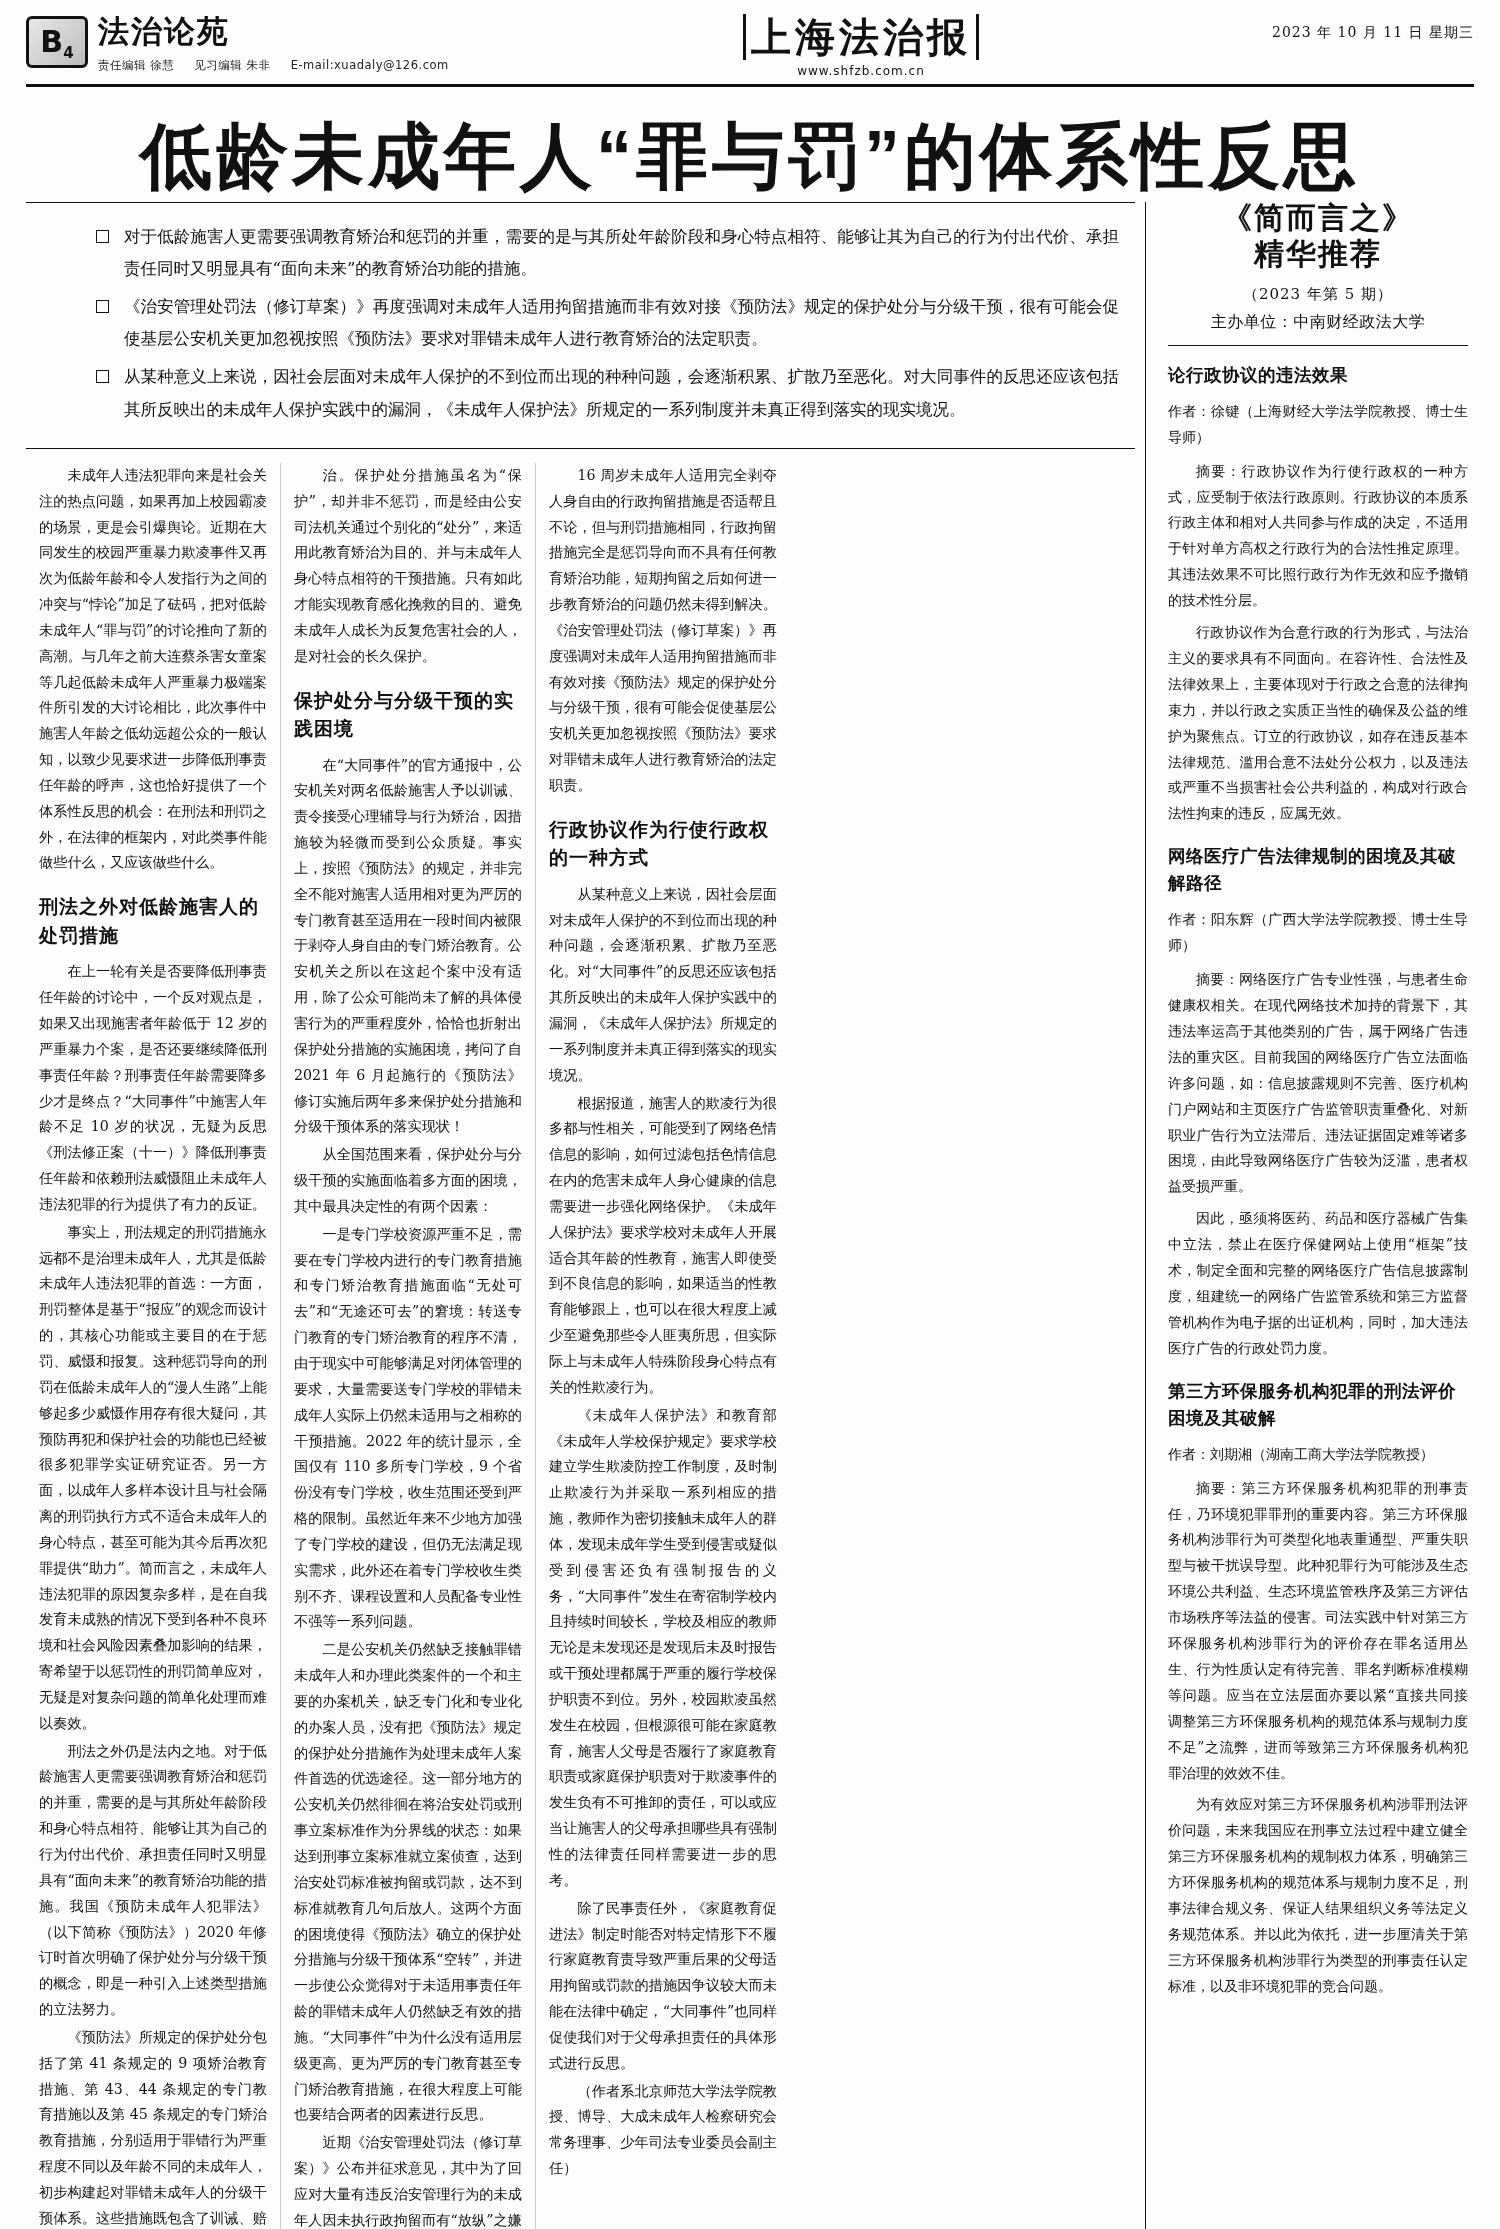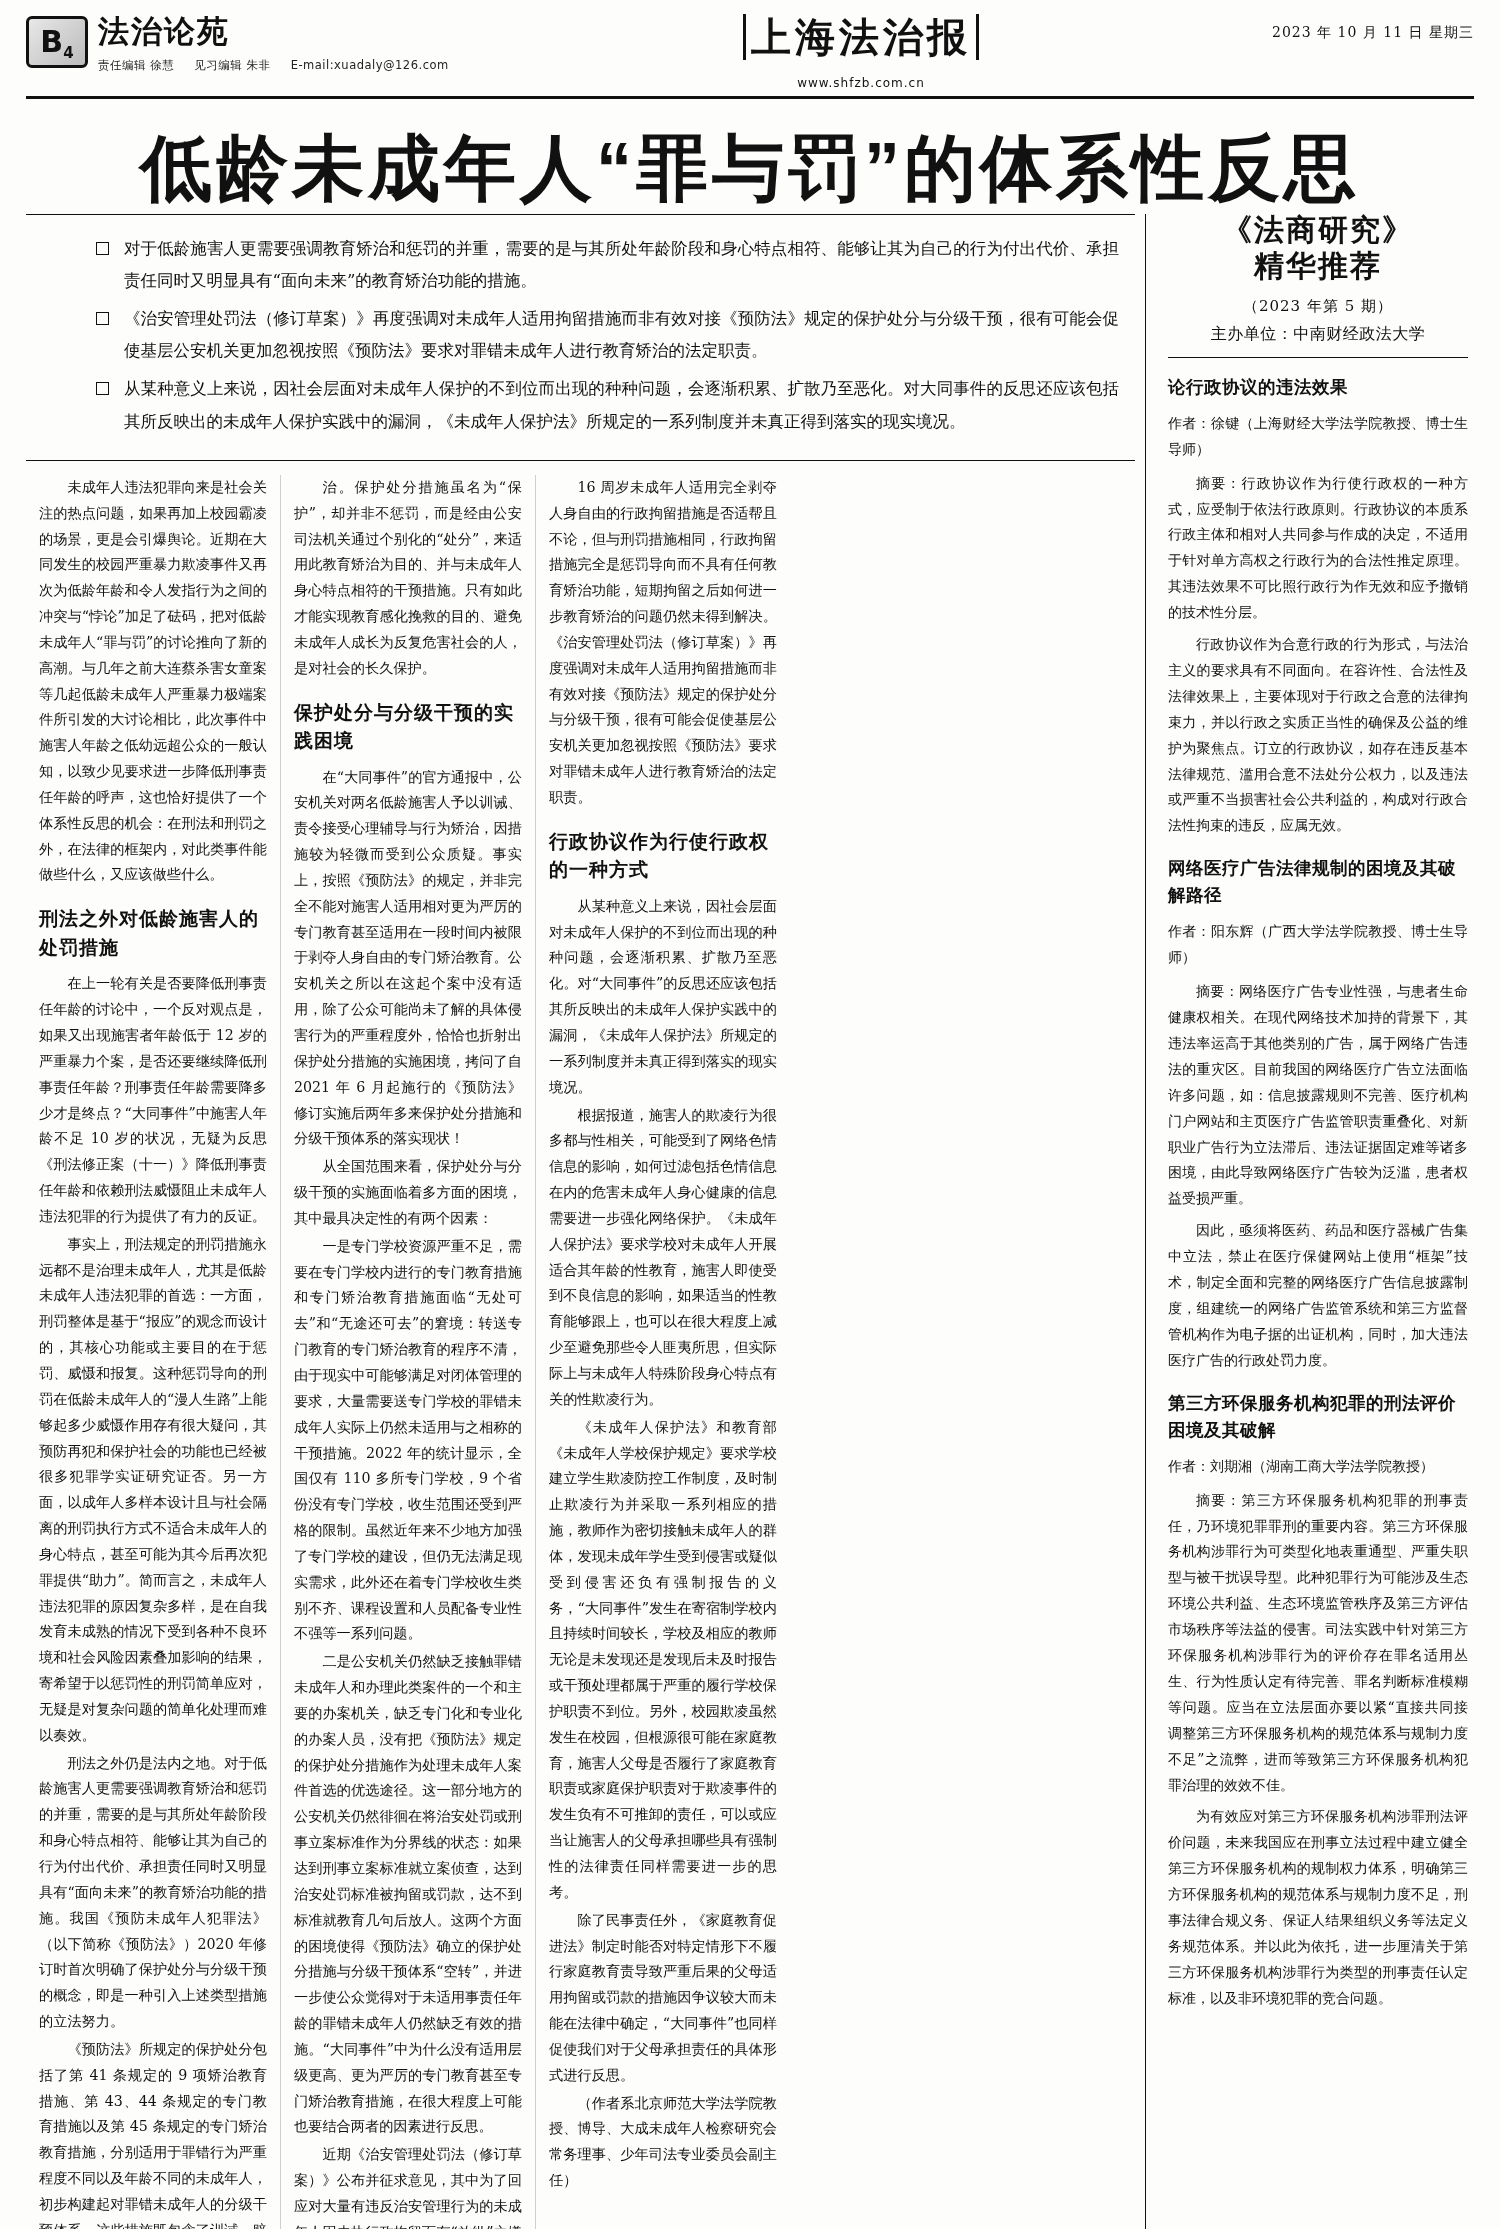--- a/index.html
+++ b/index.html
@@ -23,21 +23,21 @@
   .badge .bn{font-size:15px;font-weight:bold;font-family:"DejaVu Sans","Liberation Sans",sans-serif;align-self:flex-end;margin-bottom:3px;}
   .mh-left{flex:0 0 430px;padding-left:6px;}
   .mh-title{font-size:31px;font-weight:bold;letter-spacing:2px;font-family:"DejaVu Serif","Liberation Serif",serif;line-height:1.1;}
   .mh-sub{font-size:11.5px;color:#222;margin-top:10px;letter-spacing:.5px;font-family:"DejaVu Sans","Liberation Sans",sans-serif;}
   .mh-sub span{margin-right:16px;}
   .mh-center{flex:1 1 auto;text-align:center;}
   .paper-name{
     display:inline-block;border-left:3px solid #111;border-right:3px solid #111;
     padding:0 5px;font-size:40px;font-weight:bold;letter-spacing:4px;line-height:1.15;
   }
-  .paper-url{font-size:12px;letter-spacing:1px;margin-top:16px;font-family:"DejaVu Sans","Liberation Sans",sans-serif;}
+  .paper-url{font-size:12px;letter-spacing:1px;margin-top:4px;font-family:"DejaVu Sans","Liberation Sans",sans-serif;}
   .mh-right{flex:0 0 280px;text-align:right;font-size:14px;padding-top:10px;letter-spacing:1px;}
 
   
   .headline{
     text-align:center;font-size:72px;font-weight:bold;letter-spacing:4px;
     margin:28px 0 4px 0;line-height:1.15;
     font-family:Liberation Sans, sans-serif;
   }
   .byline{text-align:center;font-size:17px;letter-spacing:10px;margin:26px 0 22px 0;}
   .summary{
@@ -165,21 +165,21 @@
           <div class="sig"></div>
 
         </div>
 
       </div>
     </div>
 
     <div class="rail-div"></div>
 
     <div class="rail">
-      <div class="rail-title">《法商研究》</div>
+      <div class="rail-title">《简而言之》</div>
       <div class="rail-title">精华推荐</div>
       <div class="rail-issue">（2023 年第 5 期）</div>
       <div class="rail-org">主办单位：中南财经政法大学</div>
       <hr class="rail-hr">
 
       <h4>论行政协议的违法效果</h4>
       <div class="author">作者：徐键（上海财经大学法学院教授、博士生导师）</div>
       <p>摘要：行政协议作为行使行政权的一种方式，应受制于依法行政原则。行政协议的本质系行政主体和相对人共同参与作成的决定，不适用于针对单方高权之行政行为的合法性推定原理。其违法效果不可比照行政行为作无效和应予撤销的技术性分层。</p>
       <p>行政协议作为合意行政的行为形式，与法治主义的要求具有不同面向。在容许性、合法性及法律效果上，主要体现对于行政之合意的法律拘束力，并以行政之实质正当性的确保及公益的维护为聚焦点。订立的行政协议，如存在违反基本法律规范、滥用合意不法处分公权力，以及违法或严重不当损害社会公共利益的，构成对行政合法性拘束的违反，应属无效。</p>
 

